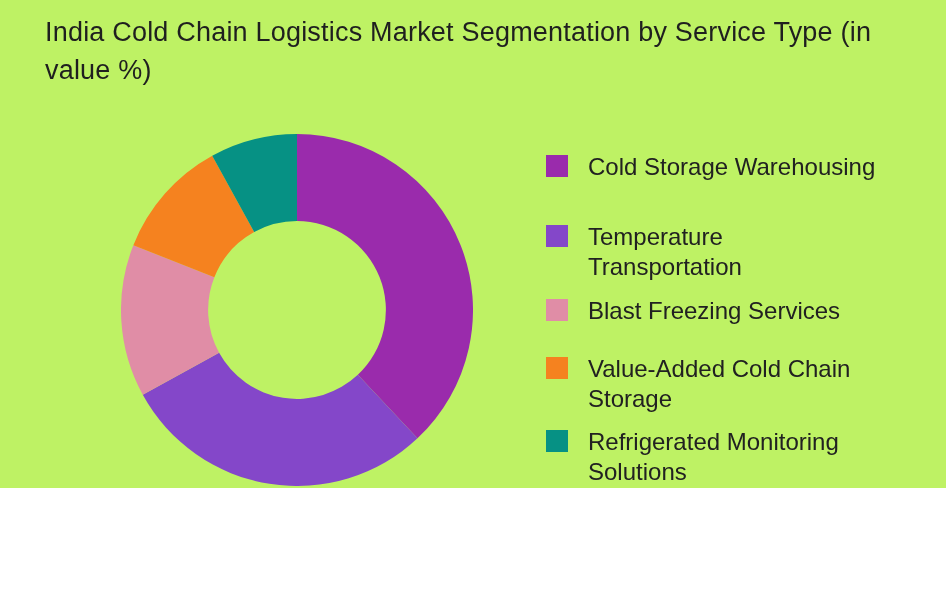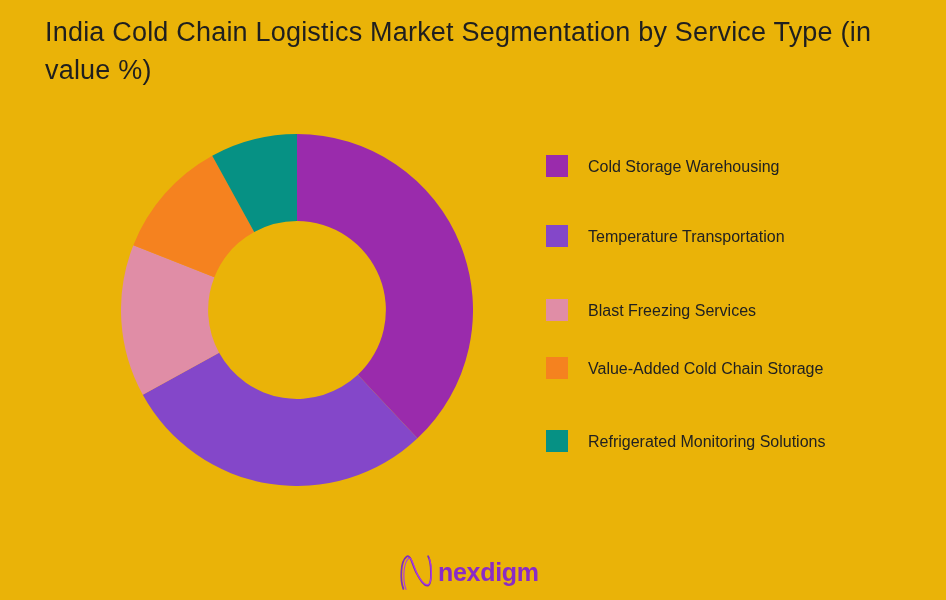--- a/index.html
+++ b/index.html
@@ -1,20 +1,20 @@
 <!DOCTYPE html>
 <html><head>
 <meta charset="utf-8">
 <style>
   html, body { margin: 0; padding: 0; background: #ffffff; }
   .canvas {
     position: relative;
     width: 946px;
-    height: 600px;
-    background: #eab308;
+    height: 488px;
+    background: #bef264;
     font-family: "Liberation Sans", sans-serif;
     overflow: hidden;
   }
   .chart-title {
     position: absolute;
     left: 45px;
     top: 13px;
     width: 852px;
     font-size: 27px;
     line-height: 38px;
@@ -44,21 +44,21 @@
   }
   .swatch {
     width: 22px;
     height: 22px;
     margin-top: 3px;
     margin-right: 20px;
     flex: 0 0 22px;
   }
   .legend-label {
     width: 292px;
-    font-size: 16px;
+    font-size: 24px;
     line-height: 30px;
     color: #212121;
   }
   .brand {
     position: absolute;
     left: 398px;
     top: 552px;
     display: flex;
     align-items: center;
   }

